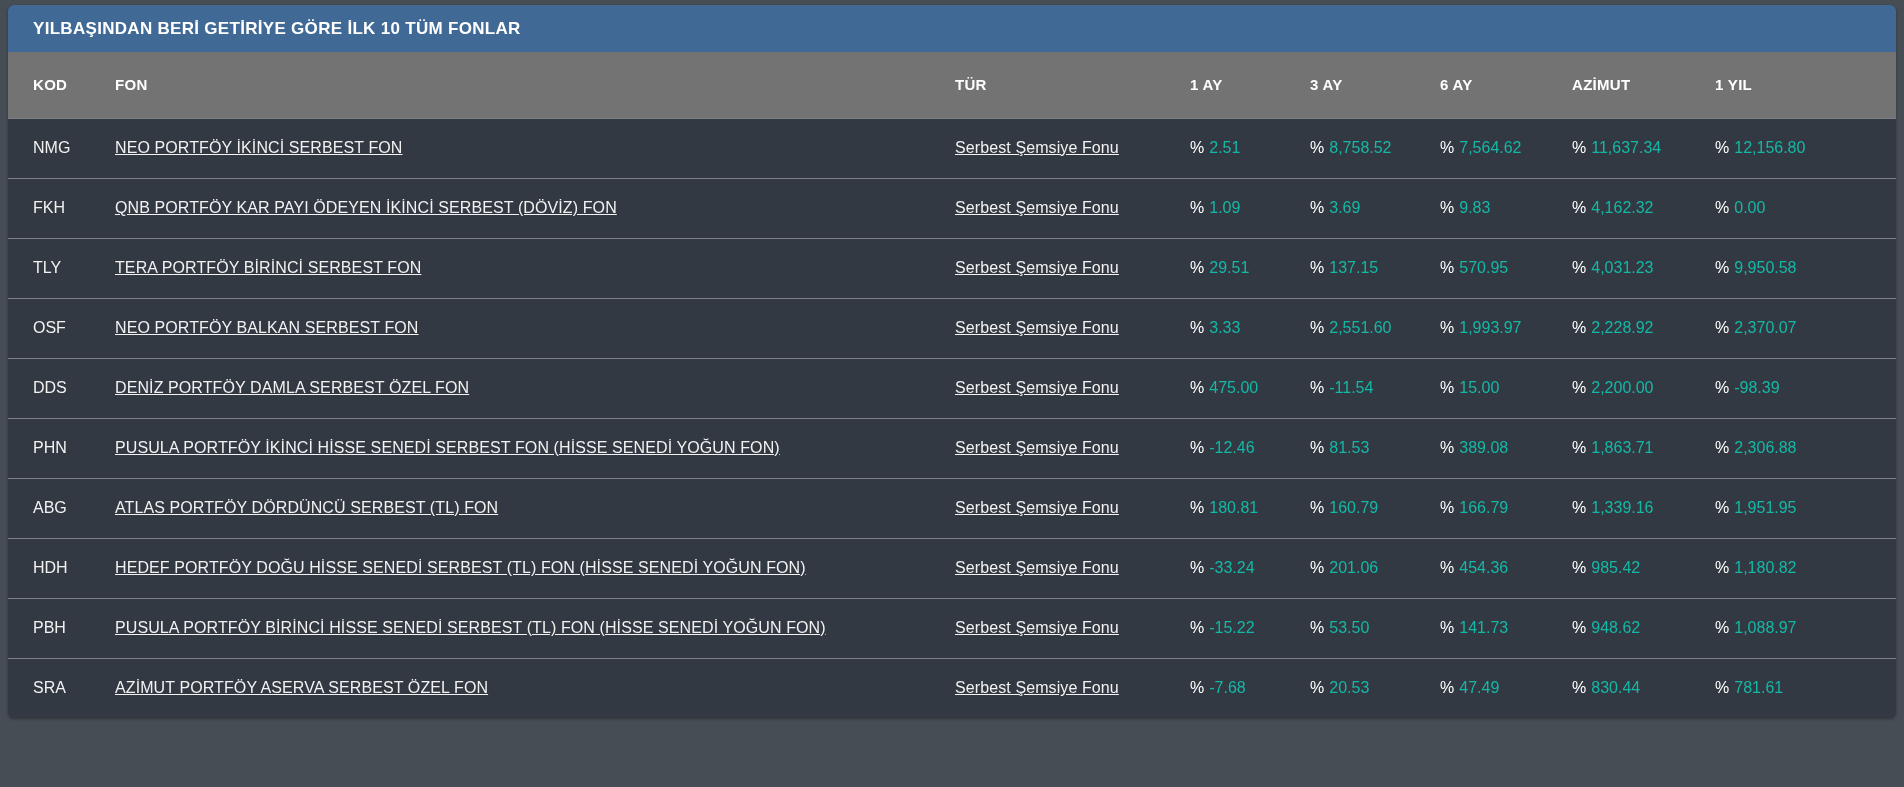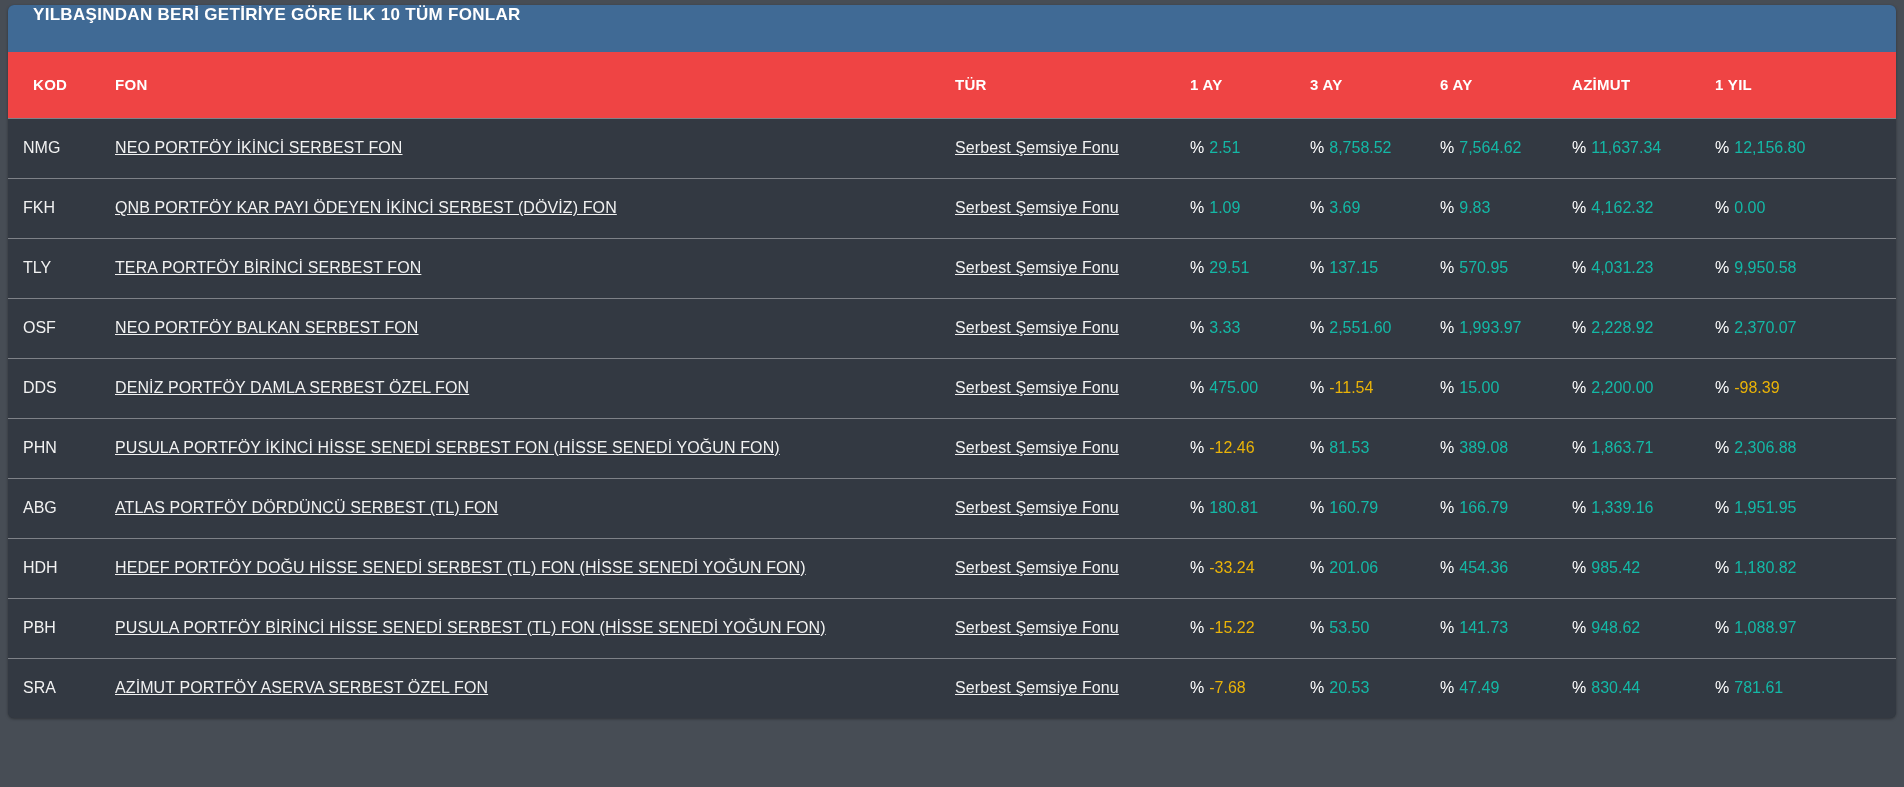--- a/index.html
+++ b/index.html
@@ -19,34 +19,34 @@
     border-radius: 6px;
     overflow: hidden;
     background: #333942;
     box-shadow: 0 1px 3px rgba(0,0,0,0.35);
   }
   .title-bar {
     height: 47px;
     background: #406a95;
     color: #ffffff;
     display: flex;
-    align-items: flex-start;
+    align-items: center;
     padding-left: 25px;
     font-size: 17px;
     font-weight: bold;
     letter-spacing: 0.3px;
   }
   table.fund-table {
     width: 100%;
     border-collapse: collapse;
     table-layout: fixed;
   }
   thead tr {
     height: 66px;
-    background: #ef4444;
+    background: #737373;
   }
   th {
     text-align: left;
     color: #ffffff;
     font-size: 15px;
     font-weight: bold;
     letter-spacing: 0.3px;
     padding: 0;
     vertical-align: middle;
     white-space: nowrap;
@@ -59,28 +59,28 @@
     cursor: pointer;
   }
   td {
     color: #f2f2f2;
     font-size: 16px;
     vertical-align: middle;
     padding: 0;
     white-space: nowrap;
     overflow: hidden;
   }
-  td.kod { padding-left: 15px; }
+  td.kod { padding-left: 25px; }
   td.fon, td.tur { letter-spacing: 0.1px; text-decoration: underline; }
   .pct {
     color: #ffffff;
     margin-right: 5px;
   }
   .num { color: #14b8a6; }
-  .num.neg { color: #eab308; }
+  .num.neg { color: #14b8a6; }
 </style>
 </head>
 <body>
 
 <div class="card">
   <div class="title-bar">
     <span>YILBAŞINDAN BERİ GETİRİYE GÖRE İLK 10 TÜM FONLAR</span>
   </div>
   <table class="fund-table">
     <colgroup>

